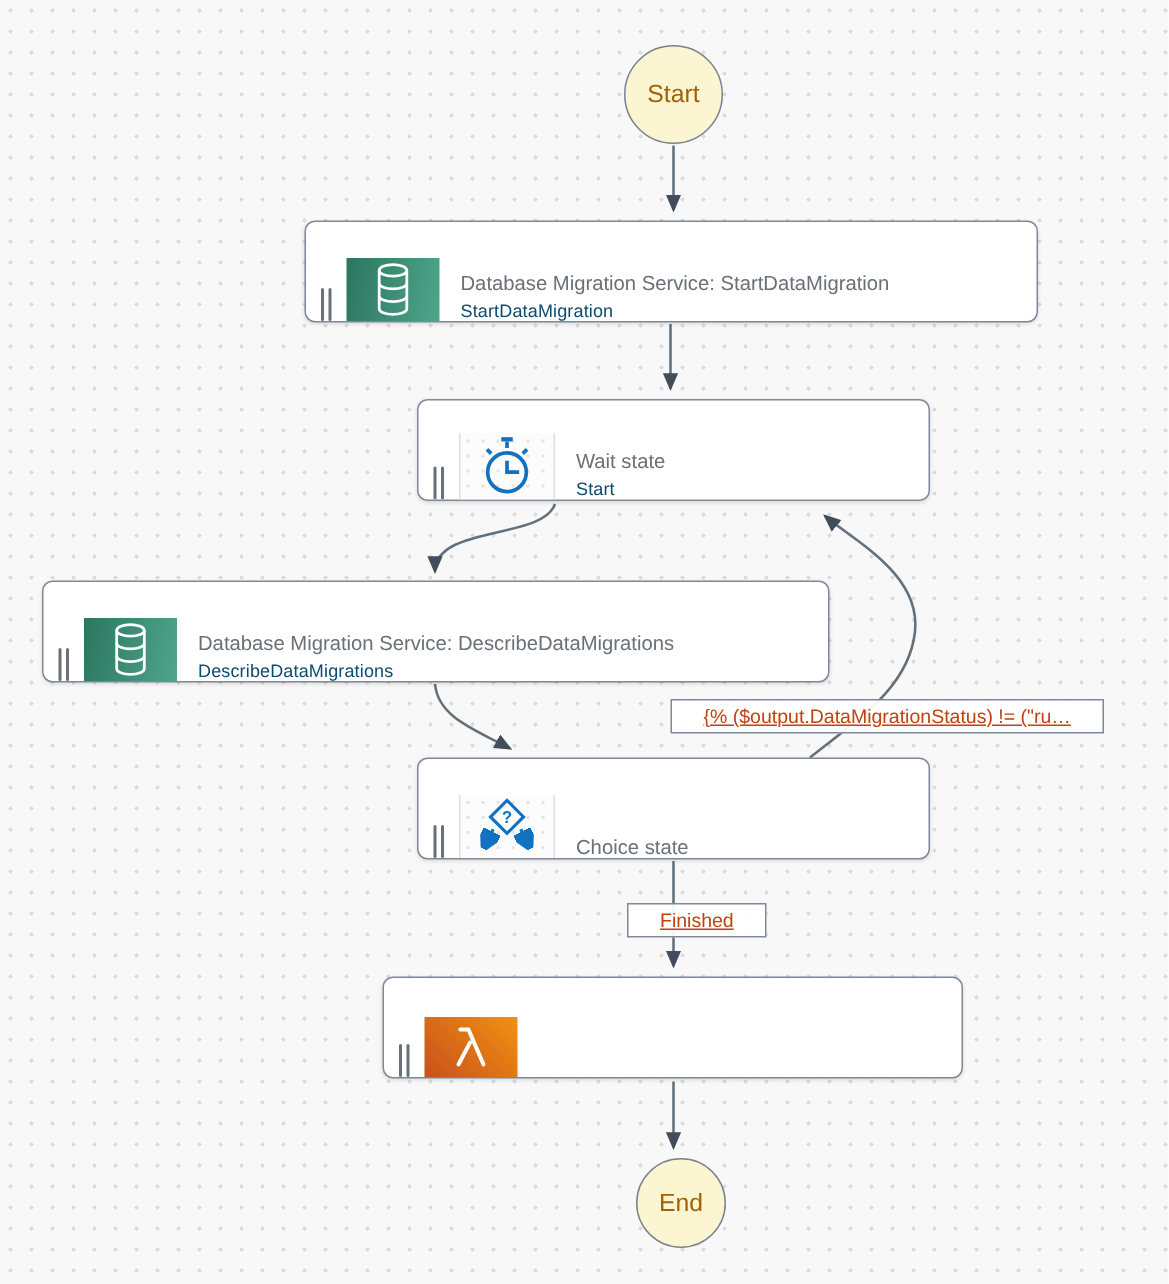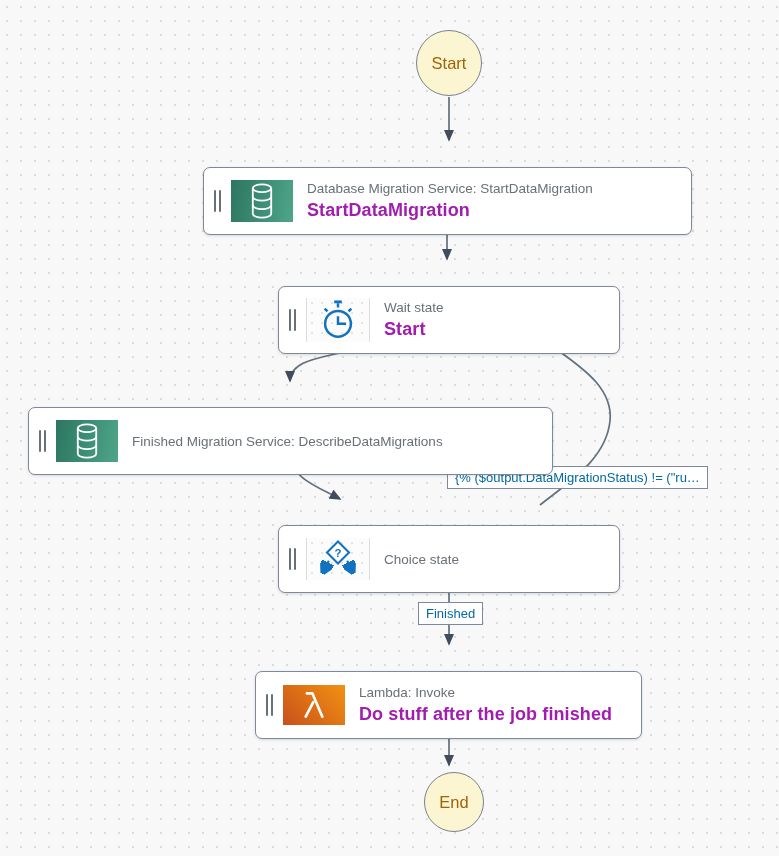--- a/index.html
+++ b/index.html
@@ -6,57 +6,57 @@
   .canvas{
     position:relative;width:779px;height:856px;overflow:hidden;
     background-color:#F8F8F8;
     background-image:radial-gradient(circle,#DBDBDB 1.3px,rgba(0,0,0,0) 1.4px);
     background-size:14px 14px;
     font-family:"Liberation Sans", sans-serif;
   }
   .edges{position:absolute;left:0;top:0;}
 
   .node{
-    position:absolute;display:flex;align-items:center;background:#FFFFFF;
+    position:absolute;display:flex;align-items:flex-end;background:#FFFFFF;
     border:1px solid #7D8998;border-radius:7px;
-    box-shadow:0 1px 3px rgba(0,0,0,0.13);overflow:hidden;box-sizing:border-box;margin-top:20px;
+    box-shadow:0 1px 3px rgba(0,0,0,0.13);overflow:hidden;box-sizing:border-box;
   }
   .handle{width:27px;flex:none;display:flex;align-items:center;justify-content:center;cursor:grab;}
   .handle-bars{display:flex;gap:3px;}
   .handle-bars i{display:block;width:2px;height:22px;background:#697077;border-radius:1px;}
   .icon-box{width:62px;flex:none;display:flex;align-items:center;justify-content:center;}
   .icon-dms{background:linear-gradient(100deg,#2C7660 0%,#4EA58A 100%);}
   .icon-lambda{background:linear-gradient(45deg,#C8511B 0%,#F29111 100%);}
   .icon-flow{
     background-color:#FCFCFC;
     background-image:radial-gradient(circle,#E4E4E4 1.1px,rgba(0,0,0,0) 1.2px);
     background-size:10px 10px;
     border-left:1px solid #D9DEE2;border-right:1px solid #D9DEE2;
   }
   .texts{display:flex;flex-direction:column;justify-content:center;gap:4px;padding:0 14px;min-width:0;}
   .type-label{font-size:13.5px;color:#697077;white-space:nowrap;}
-  .name-label{font-size:18px;font-weight:bold;color:#a21caf;white-space:nowrap;letter-spacing:.1px;}
+  .name-label{font-size:12px;font-weight:normal;color:#0c4a6e;white-space:nowrap;letter-spacing:.1px;}
 
   .terminal{
     position:absolute;border-radius:50%;background:#FBF5D2;border:1.5px solid #7A828C;
     display:flex;align-items:center;justify-content:center;
     font-size:16.5px;font-weight:500;color:#a16207;box-sizing:border-box;
   }
   #terminal-start{left:416px;top:30px;width:66px;height:66px;}
   #terminal-end{left:424px;top:772px;width:60px;height:60px;}
 
   #node-start-data-migration{left:203px;top:147px;width:489px;height:68px;}
   #node-wait{left:278px;top:266px;width:342px;height:68px;}
   #node-describe-data-migrations{left:28px;top:387px;width:525px;height:68px;}
   #node-is-migration-finished{left:278px;top:505px;width:342px;height:68px;}
   #node-do-stuff{left:255px;top:651px;width:387px;height:68px;}
 
   .edge-label{
     position:absolute;background:rgba(255,255,255,0.92);border:1px solid #7D8998;
-    color:#0369a1;font-size:13px;line-height:17px;padding:2px 7px;white-space:nowrap;
+    color:#c2410c;font-size:13px;line-height:17px;padding:2px 21px;white-space:nowrap;text-decoration:underline;
   }
   #label-condition{left:447px;top:466px;}
   #label-default{left:418px;top:602px;}
 </style>
 </head>
 <body>
 
 <div class="canvas">
 
   <svg class="edges" width="779" height="856">
@@ -139,21 +139,22 @@
       </div>
     <div class="icon-box icon-dms">
       <svg width="34" height="42" viewBox="0 0 48 56" fill="none" stroke="#FFFFFF" stroke-width="2.6">
         <ellipse cx="24" cy="10" rx="13" ry="5.5"></ellipse>
         <path d="M11,10 V46 a13,5.5 0 0 0 26,0 V10"></path>
         <path d="M11,22 a13,5.5 0 0 0 26,0"></path>
         <path d="M11,34 a13,5.5 0 0 0 26,0"></path>
       </svg>
     </div>
     <div class="texts">
-      <span class="type-label">Finished Migration Service: DescribeDataMigrations</span>
+      <span class="type-label">Database Migration Service: DescribeDataMigrations</span>
+      <span class="name-label">DescribeDataMigrations</span>
     </div>
   </div>
 
   <div class="node" id="node-is-migration-finished">
     <div class="handle">
         <span class="handle-bars">
           <i></i>
           <i></i>
         </span>
       </div>
@@ -184,23 +185,19 @@
           <i></i>
           <i></i>
         </span>
       </div>
     <div class="icon-box icon-lambda">
       <svg width="40" height="40" viewBox="0 0 48 48" fill="none" stroke="#FFFFFF" stroke-width="3.2" stroke-linecap="round" stroke-linejoin="round">
         <path d="M15.5,10 H22 L34,38"></path>
         <path d="M23.2,20.5 L14,38"></path>
       </svg>
     </div>
-    <div class="texts">
-      <span class="type-label">Lambda: Invoke</span>
-      <span class="name-label">Do stuff after the job finished</span>
-    </div>
   </div>
 
   <div class="terminal" id="terminal-end">
     <span>End</span>
   </div>
 
 </div>
 
 </body></html>

